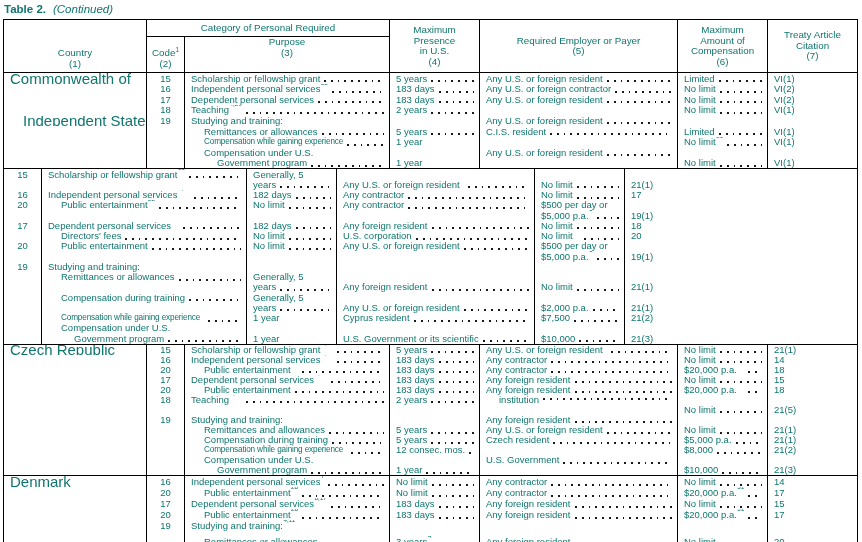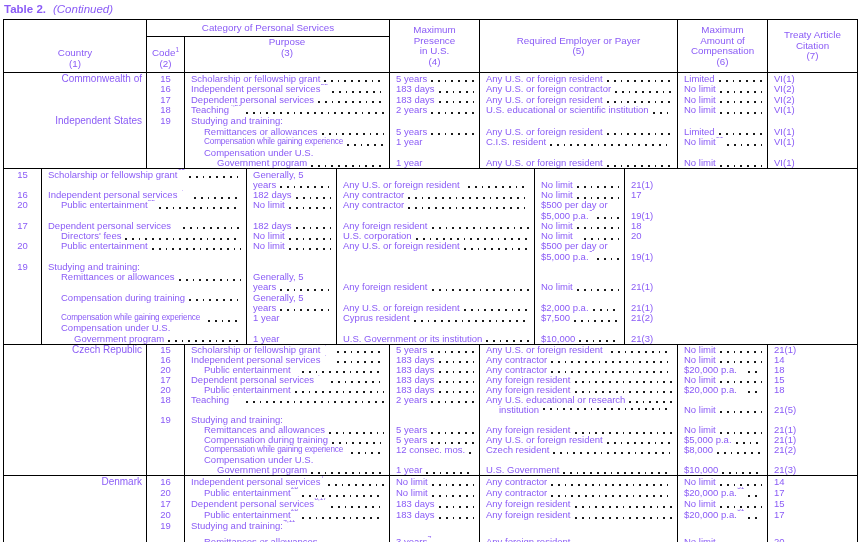--- a/index.html
+++ b/index.html
@@ -1,17 +1,17 @@
 <!DOCTYPE html>
 <html><head>
 <meta charset="utf-8">
 <style>
   html,body{margin:0;padding:0;background:#e8e8e8;}
   .page{width:862px;height:542px;background:#ffffff;font-family:"Liberation Sans",sans-serif;
-        color:#8b5cf6;box-sizing:border-box;padding:2px 0 0 3px;overflow:hidden;position:relative;}
+        color:#0f766e;box-sizing:border-box;padding:2px 0 0 3px;overflow:hidden;position:relative;}
   .title{font-size:11.5px;margin:1px 0 4px 1px;}
   .tbold{font-weight:bold;margin-right:7px;}
   .titalic{font-style:italic;}
   .tbl{width:855px;border:1px solid #000;box-sizing:border-box;background:#fff;}
   
   .thead{display:grid;
     grid-template-columns:143px 38px 205px 90px 198px 90px 89px;
     grid-template-rows:17px 35px;
     grid-template-areas:"country cat cat pres payer comp treaty"
                         "country code purpose pres payer comp treaty";}
@@ -40,42 +40,42 @@
   .c-purpose{width:205px;}
   .c-pres{width:90px;}
   .c-payer{width:198px;}
   .c-comp{width:90px;}
   .c-treaty{width:89px;}
   .ln{display:flex;align-items:flex-end;height:var(--lh,10.3px);padding:0 4px 0 6px;
       white-space:nowrap;overflow:hidden;font-size:9.5px;}
   .ln .t{line-height:10px;}
   .gapln{height:5px;}
   .c-code .ln{justify-content:center;padding:0;}
-  .c-country .ln{font-size:10px;justify-content:flex-end;}
+  .c-country .ln{font-size:15px;}
   .t sup{font-size:6.3px;line-height:0;position:relative;top:-3.5px;margin-left:0.5px;}
   .sm{font-size:8.2px;letter-spacing:-0.15px;}
   .leader{flex:1 0 6px;height:2px;margin:0 1px 1.5px 4px;
     background-image:repeating-linear-gradient(to right,#1a1a1a 0 1.8px,transparent 1.8px 6.8px);}
 </style>
 </head>
 <body>
 
 <div class="page">
   <div class="title">
     <span class="tbold">Table 2.</span><span class="titalic">(Continued)</span>
   </div>
 
   <div class="tbl">
     <div class="thead">
       <div class="hcell hc-country">
         <span>Country</span>
         <span>(1)</span>
       </div>
       <div class="hcell hc-cat">
-        <span>Category of Personal Services</span>
+        <span>Category of Personal Required</span>
       </div>
       <div class="hcell hc-code">
         <span><span>Code</span><sup>1</sup></span>
         <span>(2)</span>
       </div>
       <div class="hcell hc-purpose">
         <span>Purpose</span>
         <span>(3)</span>
       </div>
       <div class="hcell hc-pres">
@@ -203,24 +203,20 @@
               <div class="leader"></div>
             </div>
             <div class="ln">
               <span class="t">Any U.S. or foreign contractor</span>
               <div class="leader"></div>
             </div>
             <div class="ln">
               <span class="t">Any U.S. or foreign resident</span>
               <div class="leader"></div>
             </div>
-            <div class="ln">
-              <span class="t">U.S. educational or scientific institution</span>
-              <div class="leader"></div>
-            </div>
             <div class="ln"></div>
             <div class="ln">
               <span class="t">Any U.S. or foreign resident</span>
               <div class="leader"></div>
             </div>
             <div class="ln">
               <span class="t">C.I.S. resident</span>
               <div class="leader"></div>
             </div>
             <div class="ln"></div>
@@ -463,21 +459,21 @@
             <div class="ln">
               <span class="t">Any U.S. or foreign resident</span>
               <div class="leader"></div>
             </div>
             <div class="ln">
               <span class="t">Cyprus resident</span>
               <div class="leader"></div>
             </div>
             <div class="ln"></div>
             <div class="ln">
-              <span class="t">U.S. Government or its institution</span>
+              <span class="t">U.S. Government or its scientific</span>
               <div class="leader"></div>
             </div>
           </div>
           <div class="col c-comp">
             <div class="ln"></div>
             <div class="ln">
               <span class="t">No limit</span>
               <div class="leader"></div>
             </div>
             <div class="ln">
@@ -708,24 +704,20 @@
             <div class="ln">
               <span class="t">Any contractor</span>
               <div class="leader"></div>
             </div>
             <div class="ln">
               <span class="t">Any foreign resident</span>
               <div class="leader"></div>
             </div>
             <div class="ln">
               <span class="t">Any foreign resident</span>
-              <div class="leader"></div>
-            </div>
-            <div class="ln">
-              <span class="t">Any U.S. educational or research</span>
               <div class="leader"></div>
             </div>
             <div class="ln" style="padding-left: 19px; align-items: center;">
               <span class="t">institution</span>
               <div class="leader"></div>
             </div>
             <div class="ln"></div>
             <div class="ln">
               <span class="t">Any foreign resident</span>
               <div class="leader"></div>

